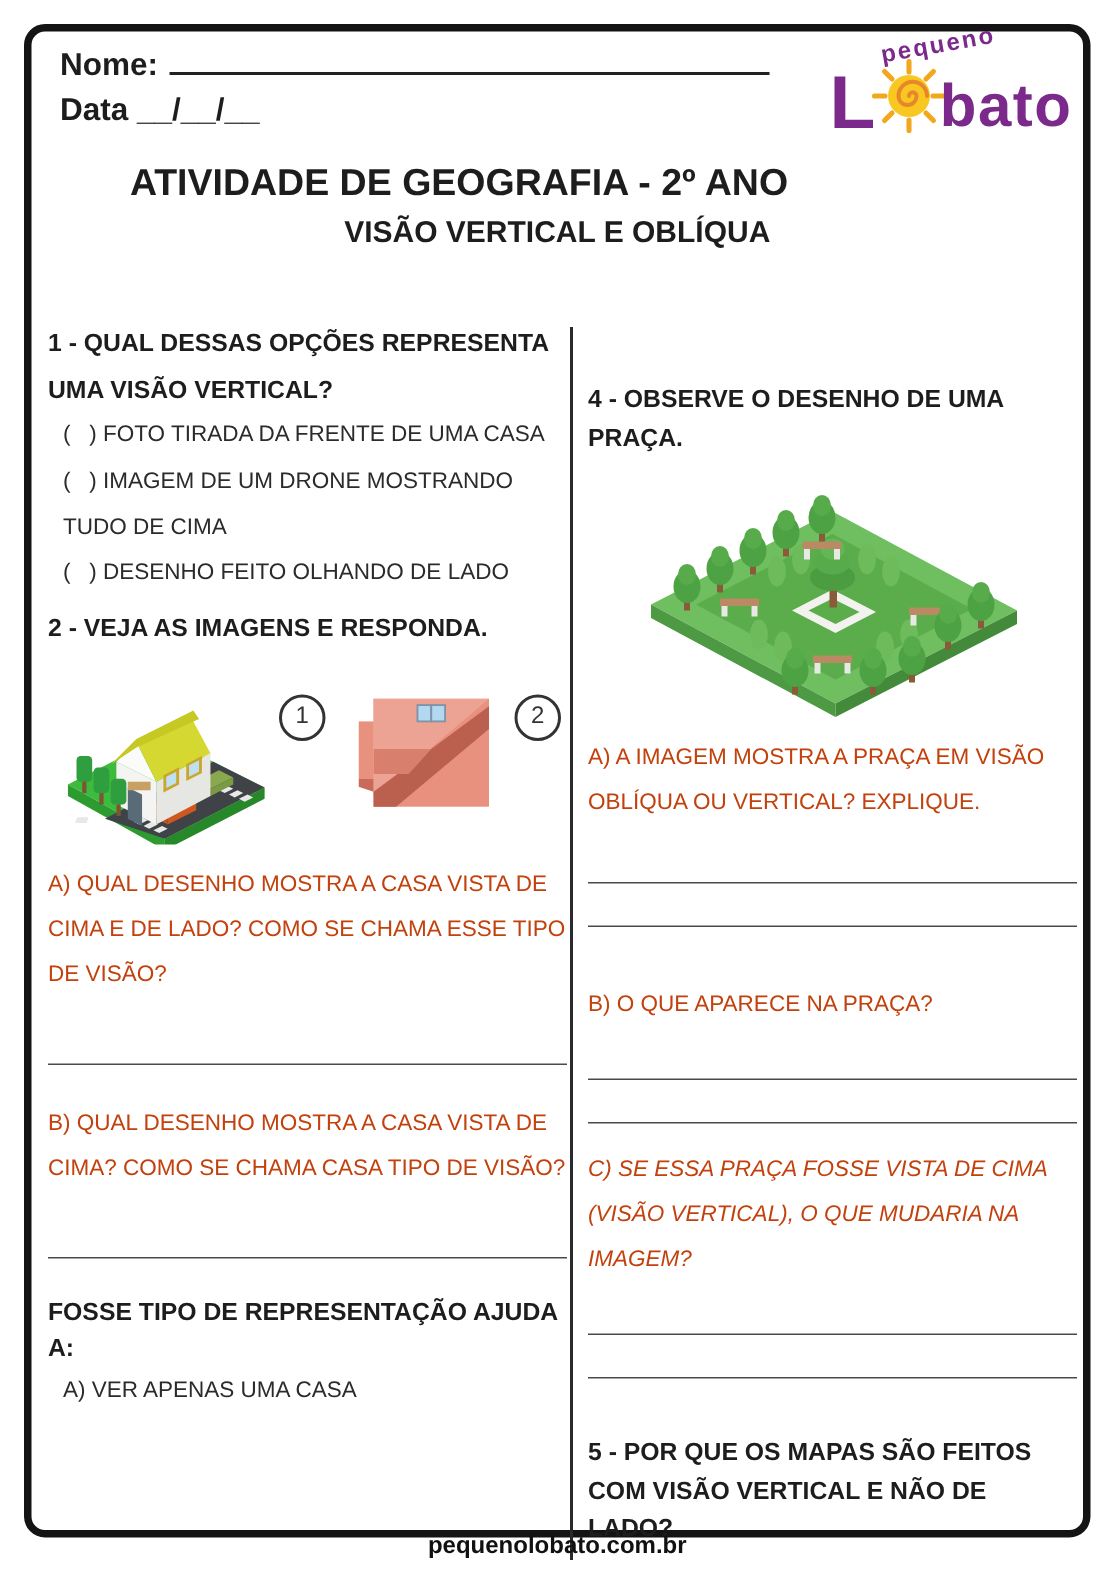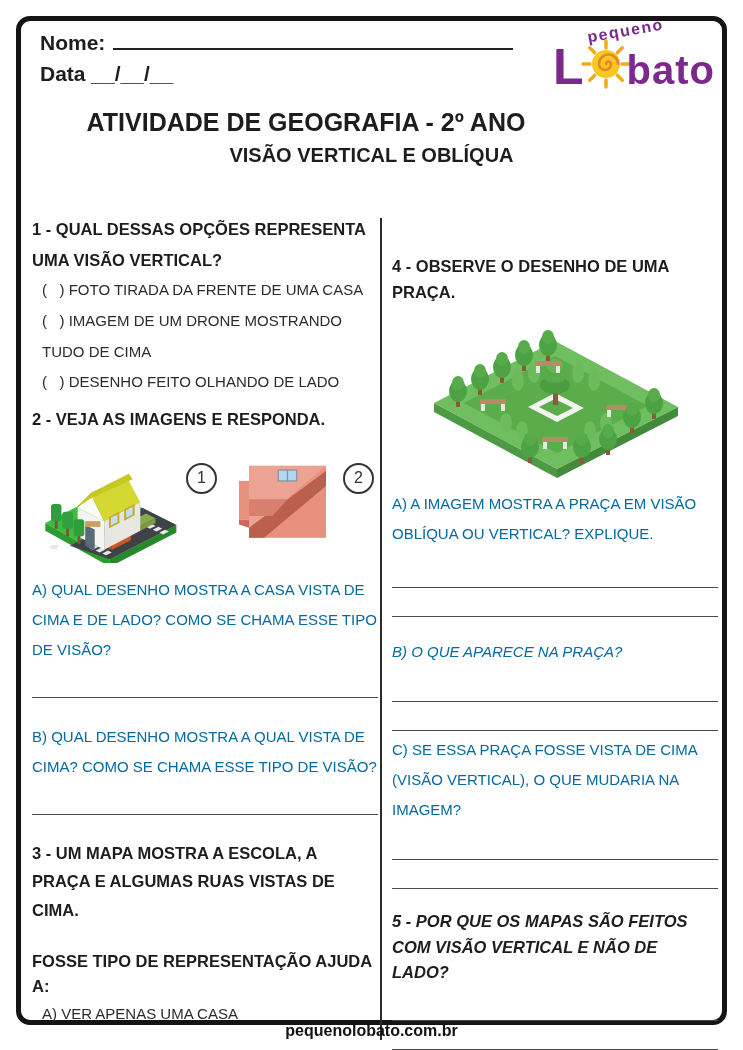--- a/index.html
+++ b/index.html
@@ -24,25 +24,25 @@
   .title{position:absolute;left:0;top:108px;width:612px;text-align:center;
          font-size:25px;font-weight:bold;}
   .subtitle{position:absolute;left:0;top:144px;width:743px;text-align:center;
             font-size:20px;font-weight:bold;}
 
   
   .colL{position:absolute;left:32px;top:214px;width:346px;}
   .colR{position:absolute;left:392px;top:214px;width:326px;}
   .h{font-weight:bold;font-size:16.5px;line-height:1.85;}
   .h2{font-weight:bold;font-size:16.5px;line-height:1.55;margin-top:40px;}
-  .b{font-size:15px;line-height:2.0;color:#0369a1;}
+  .b{font-size:15px;line-height:2.0;color:#c2410c;}
   .opt{font-size:15px;line-height:2.05;color:#2b2b2b;padding-left:10px;}
   .ansline{height:28px;border-bottom:1.5px solid #4a4a4a;}
-  .mt6{margin-top:6px;}.mt10{margin-top:10px;}.mt16{margin-top:4px;}
-  .mt20{margin-top:20px;font-style:italic;}.mt24{margin-top:24px;}
+  .mt6{margin-top:6px;}.mt10{margin-top:10px;}.mt16{margin-top:16px;font-style:italic;}
+  .mt20{margin-top:37px;}.mt24{margin-top:24px;}
 
   .imgrow{display:flex;align-items:flex-start;margin-top:12px;height:118px;}
   .circlbl{width:27px;height:27px;border:2px solid #333;border-radius:50%;
            display:flex;align-items:center;justify-content:center;
            font-size:16px;color:#333;flex:0 0 auto;background:#fff;}
 
   .footer{position:absolute;left:0;top:1022px;width:743px;text-align:center;
           font-size:16px;font-weight:bold;color:#111;}
   .plaza-wrap{margin:6px auto 2px auto;width:290px;}
 </style>
@@ -160,24 +160,23 @@
           <polygon points="0,74 12,74 12,84 0,80" fill="#c96b5a"></polygon>
           <rect x="47" y="15" width="11" height="13" fill="#b3d9f2" stroke="#7e95a8" stroke-width="1.5"></rect>
           <rect x="58" y="15" width="11" height="13" fill="#b3d9f2" stroke="#7e95a8" stroke-width="1.5"></rect>
         </svg>
       </span>
       <span class="circlbl" style="margin:16px 0 0 12px;">2</span>
     </div>
 
     <div class="b mt10">A) QUAL DESENHO MOSTRA A CASA VISTA DE CIMA E DE LADO? COMO SE CHAMA ESSE TIPO DE VISÃO?</div>
     <div class="ansline mt16"></div>
-    <div class="b mt24">B) QUAL DESENHO MOSTRA A QUAL VISTA DE CIMA? COMO SE CHAMA ESSE TIPO DE VISÃO?</div>
+    <div class="b mt24">B) QUAL DESENHO MOSTRA A CASA VISTA DE CIMA? COMO SE CHAMA CASA TIPO DE VISÃO?</div>
     <div class="ansline mt16"></div>
 
-    <div class="h mt24" style="line-height:1.75;">3 - UM MAPA MOSTRA A ESCOLA, A PRAÇA E ALGUMAS RUAS VISTAS DE CIMA.</div>
     <div class="h mt24" style="line-height:1.5;">FOSSE TIPO DE REPRESENTAÇÃO AJUDA A:</div>
     <div class="opt">A) VER APENAS UMA CASA</div>
 
   </div>
 
   <div class="colR">
     <div class="h2">4 - OBSERVE O DESENHO DE UMA PRAÇA.</div>
 
     <div class="plaza-wrap">
       <svg width="290" height="168" viewBox="0 0 290 168">

